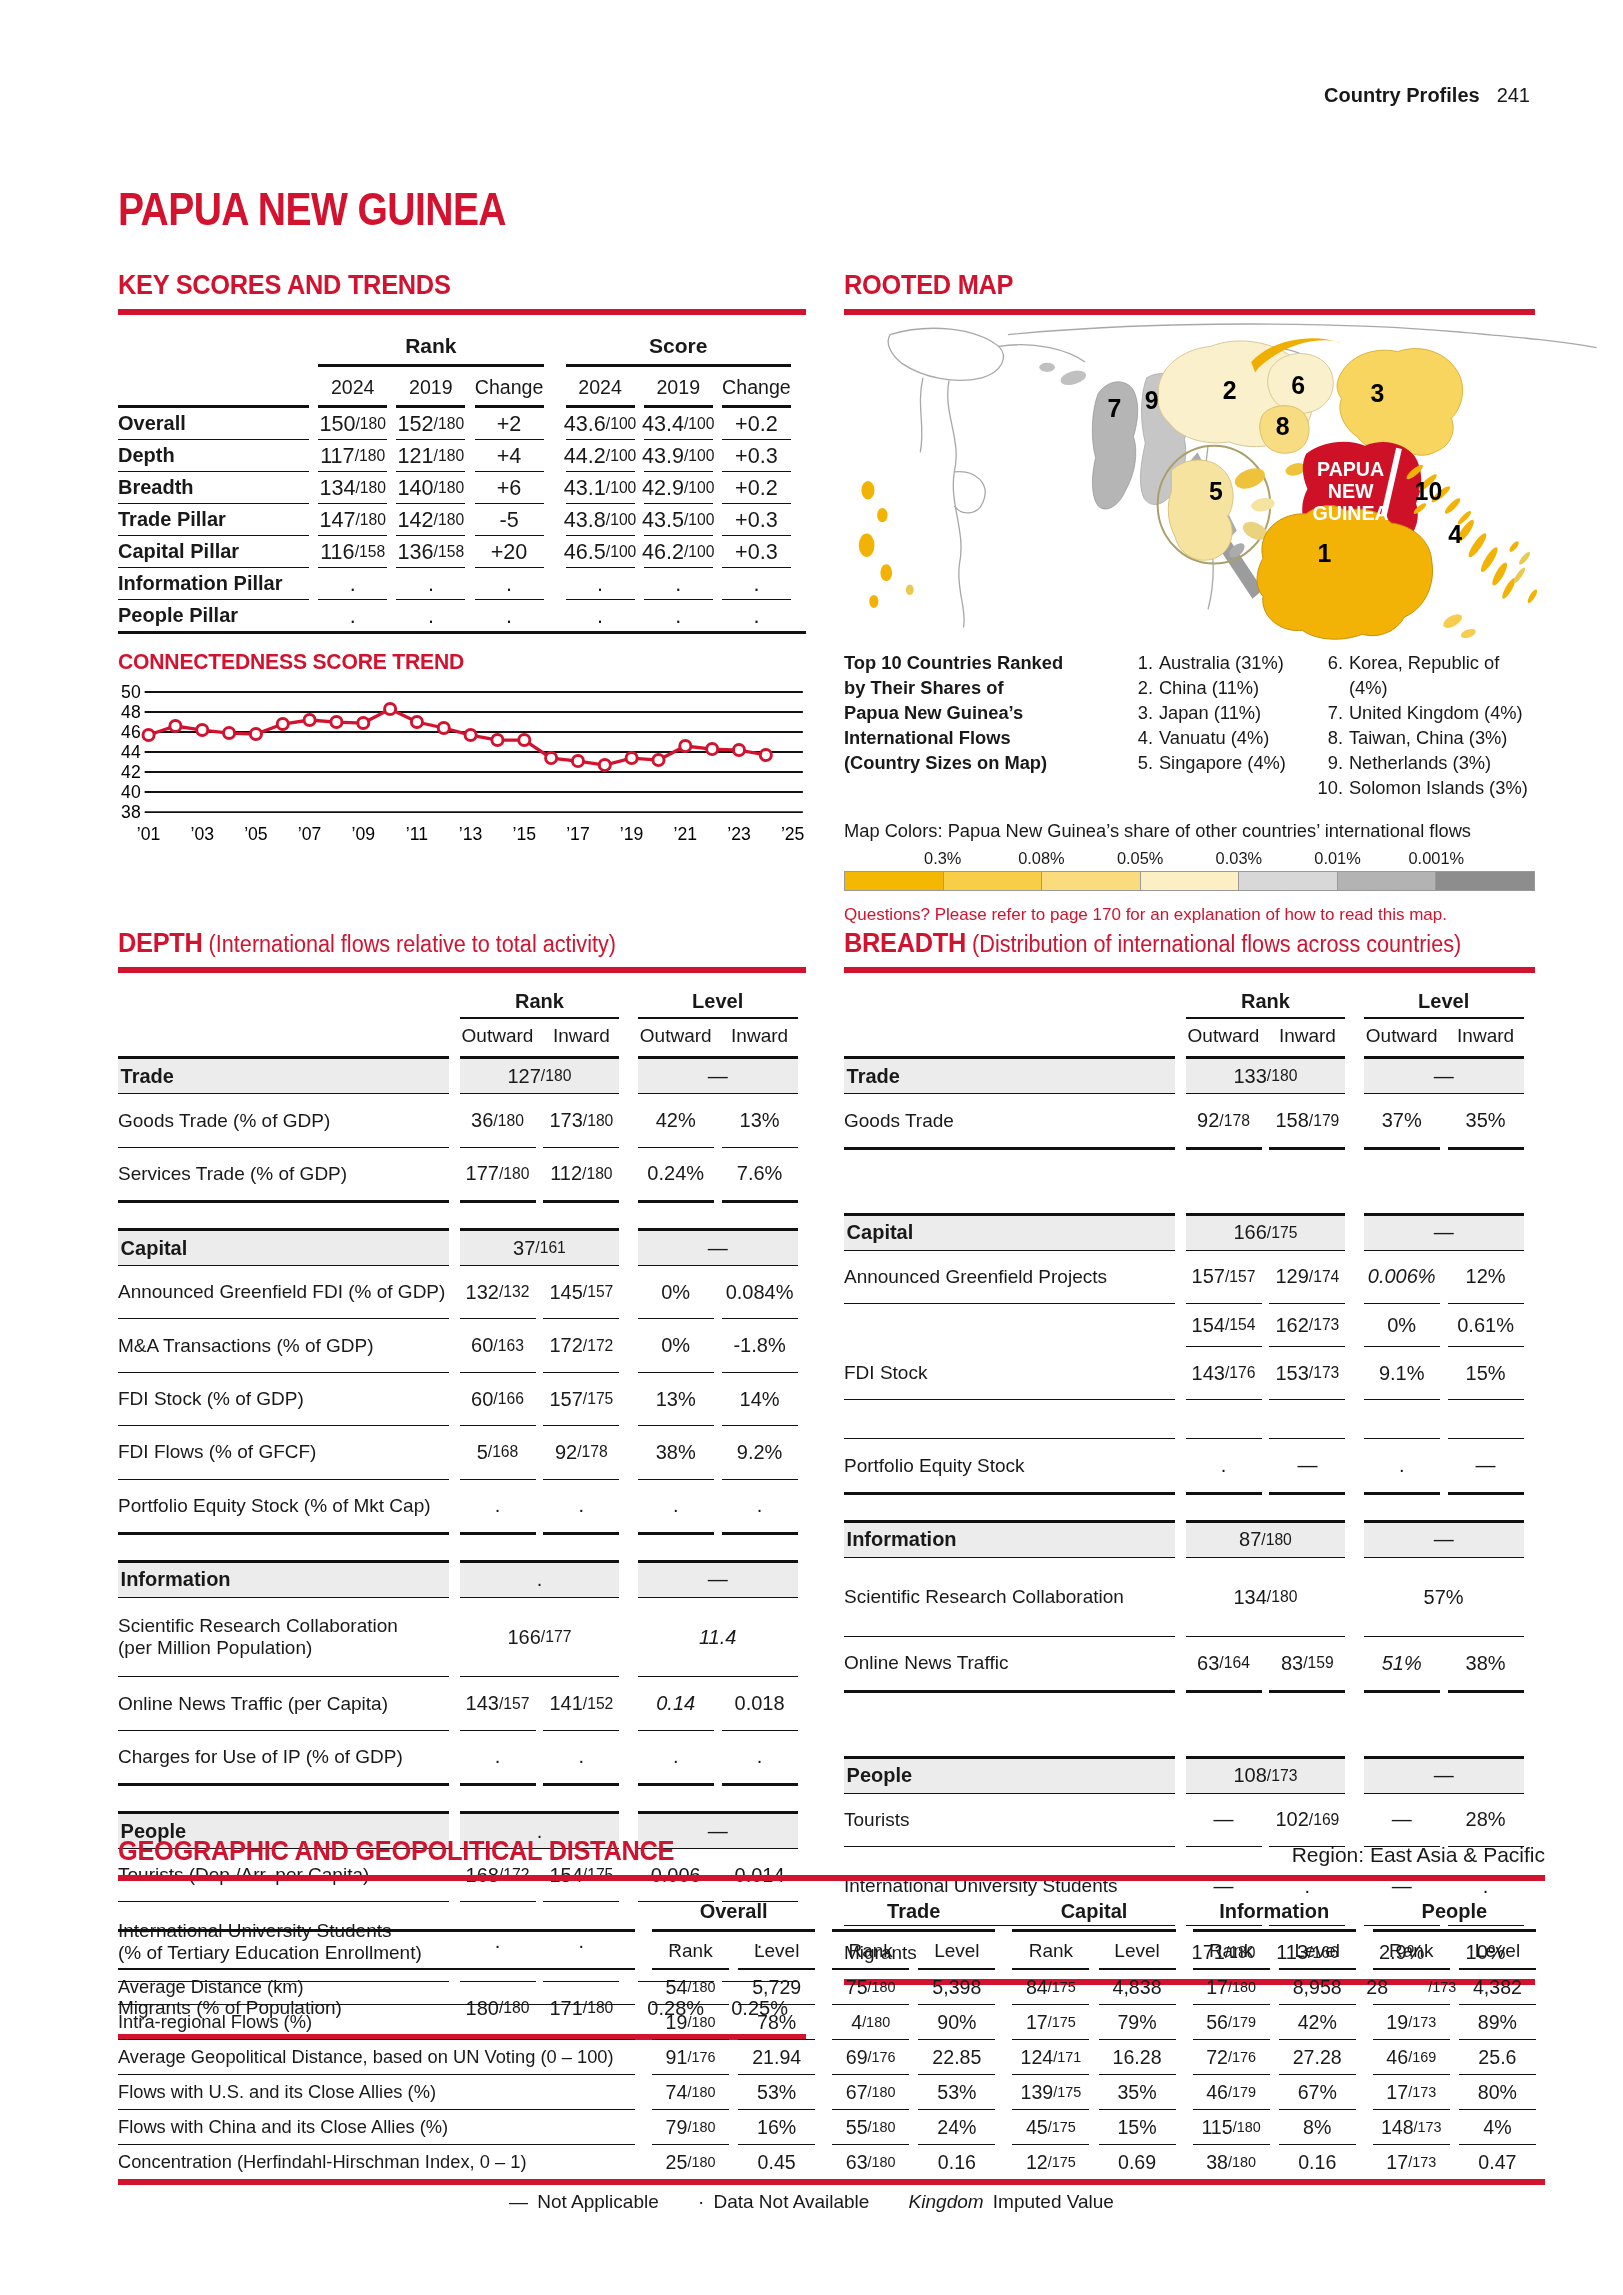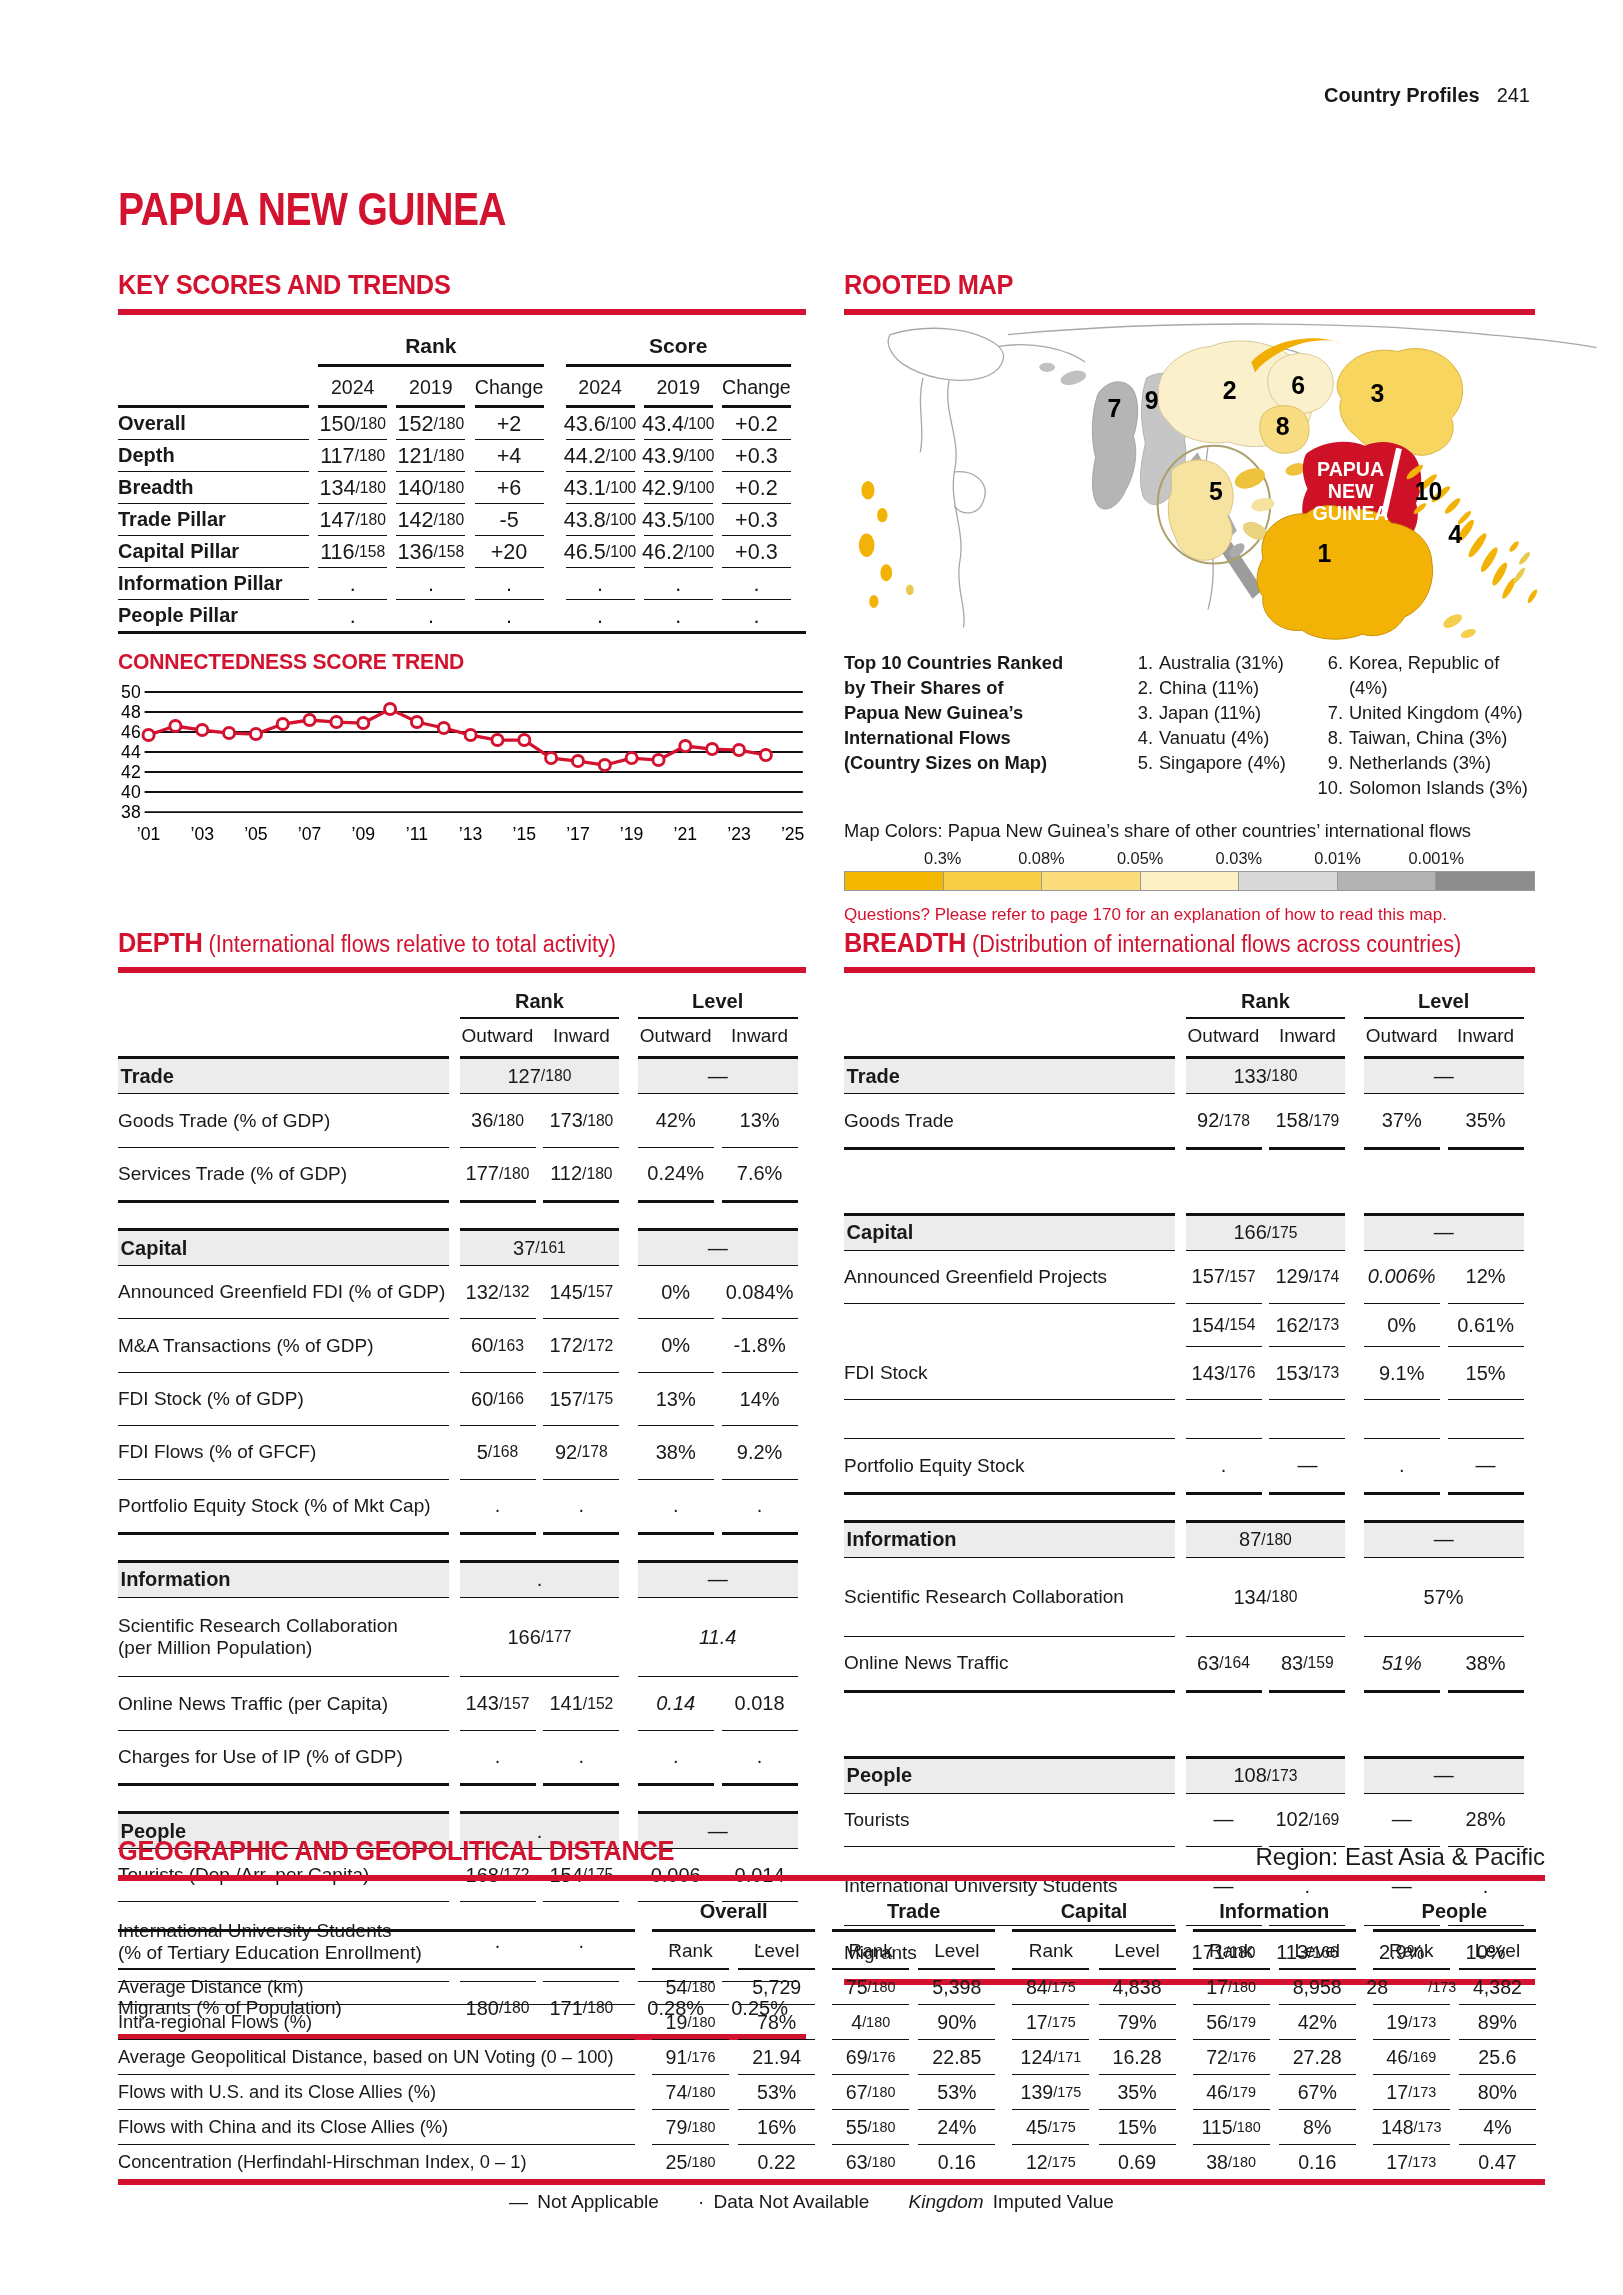--- a/index.html
+++ b/index.html
@@ -42,21 +42,21 @@
   .pt .cell{font-size:20px;display:flex;align-items:center;justify-content:center;border-bottom:1.6px solid #111;min-height:42px;white-space:nowrap;}
   .pt .tall{min-height:68px;}
   .pt .thick{border-bottom:3.3px solid #111;}
   .pt .noline{border-bottom:none;}
   .pt .topline{border-top:1.6px solid #111;}
   .pt .spacer{border:none;min-height:38px;}
   .ital{font-style:italic;}
   .endred{height:5.9px;background:#D2122E;}
   
   .dist{position:absolute;left:118px;top:1836px;width:1427px;}
-  .dist .region{position:absolute;right:0;top:6.5px;font-size:24px;color:#191919;}
+  .dist .region{position:absolute;right:0;top:6.5px;font-size:21px;color:#191919;}
   .dt{display:grid;grid-template-columns:517px 17px 77px 9.2px 77px 17px 77px 9.2px 77px 17px 77px 9.2px 77px 17px 77px 9.2px 77px 17px 77px 9.2px 77px;margin-top:10.5px;}
   .dt .ghead{font-size:20px;font-weight:700;text-align:center;border-bottom:3.3px solid #111;padding:9.2px 0 5.2px;}
   .dt .glab{border-bottom:3.3px solid #111;}
   .dt .shead{font-size:19px;text-align:center;padding:7.9px 0 6.5px;border-bottom:2.6px solid #111;}
   .dt .slab{border-bottom:2.6px solid #111;}
   .dt .rowlab{font-size:18.3px;display:flex;align-items:center;border-bottom:1.6px solid #111;min-height:34px;}
   .dt .cell{font-size:19.6px;display:flex;align-items:center;justify-content:center;border-bottom:1.6px solid #111;min-height:34px;white-space:nowrap;}
   .dt .cell .den{font-size:14.4px;}
   .dt .lastrow{border-bottom:none;}
   
@@ -1164,21 +1164,21 @@
       </div>
       <div class="cell" style="grid-column: 21;">
         <span>4%</span>
       </div>
       <div class="rowlab lastrow" style="grid-column: 1;">Concentration (Herfindahl-Hirschman Index, 0 – 1)</div>
       <div class="cell lastrow" style="grid-column: 3;">
         <span>25</span>
         <span class="den">/180</span>
       </div>
       <div class="cell lastrow" style="grid-column: 5;">
-        <span>0.22</span>
+        <span>0.45</span>
       </div>
       <div class="cell lastrow" style="grid-column: 7;">
         <span>63</span>
         <span class="den">/180</span>
       </div>
       <div class="cell lastrow" style="grid-column: 9;">
         <span>0.16</span>
       </div>
       <div class="cell lastrow" style="grid-column: 11;">
         <span>12</span>

